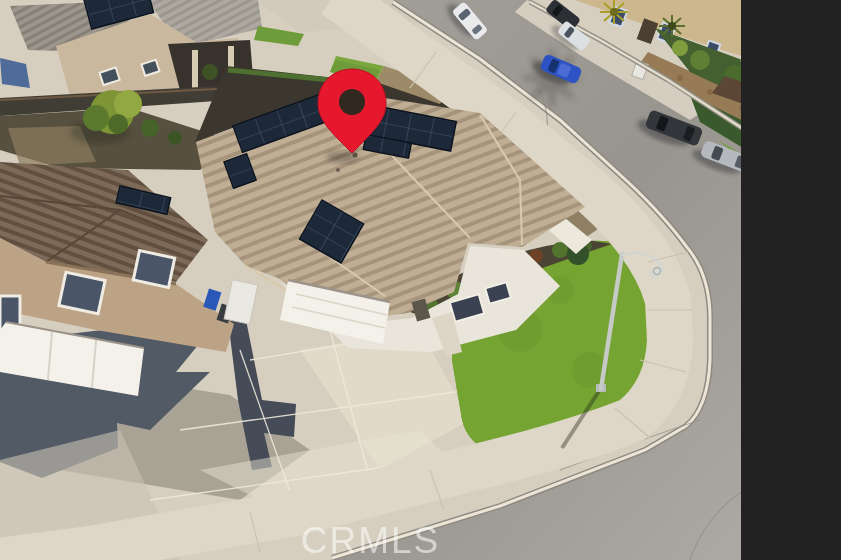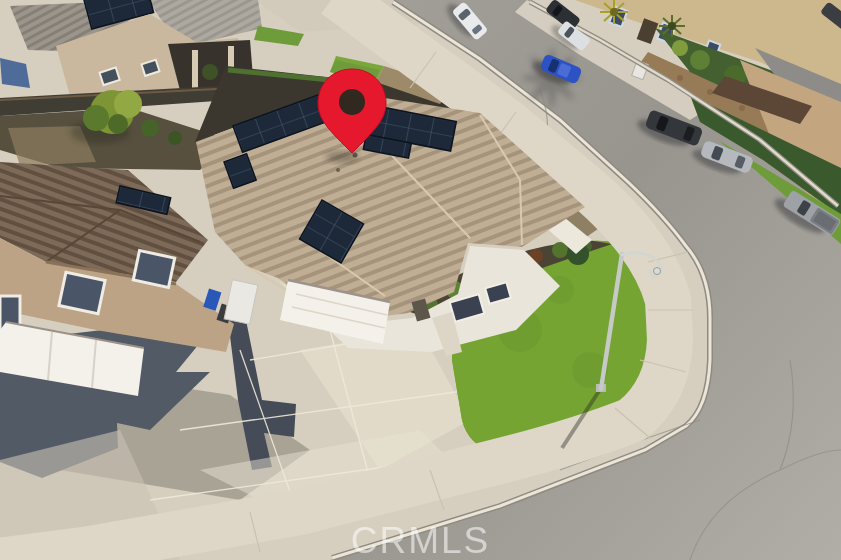--- a/index.html
+++ b/index.html
@@ -1,16 +1,16 @@
 <!DOCTYPE html>
 <html><head>
 <meta charset="utf-8">
 <style>
   html,body{margin:0;padding:0;background:#222;}
-  .stage{position:relative;width:841px;height:560px;overflow:hidden;background:#cfc8b8;
+  .stage{position:relative;width:741px;height:560px;overflow:hidden;background:#cfc8b8;
          font-family:"Liberation Sans",sans-serif;}
   .stage svg{display:block;}
   .watermark{position:absolute;left:0;right:0;top:520px;text-align:center;
              font-size:37px;font-weight:400;letter-spacing:2px;
              color:rgba(255,255,255,0.55);user-select:none;
              font-family:"Liberation Sans",sans-serif;}
 </style>
 </head>
 <body>
 

